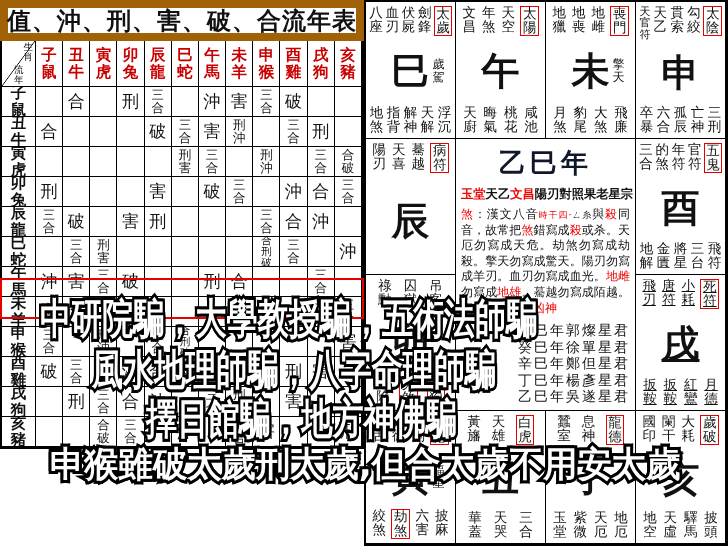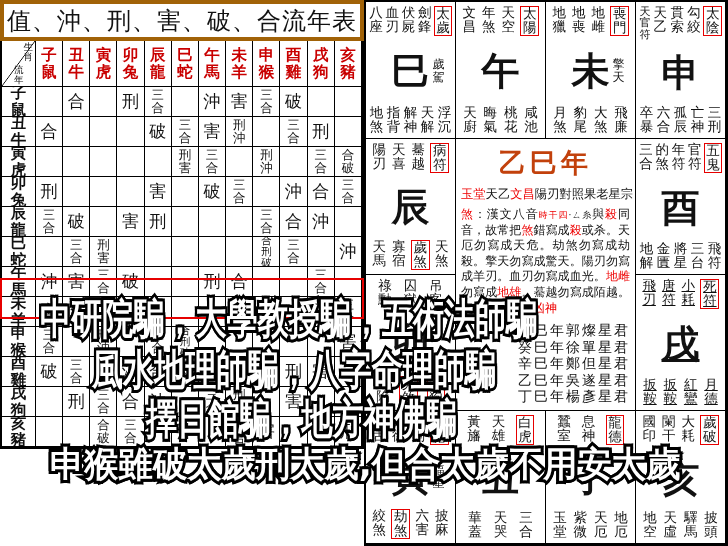--- a/index.html
+++ b/index.html
@@ -1,22 +1,22 @@
 <!DOCTYPE html>
 <html><head>
 <meta charset="utf-8">
 <style>
   html,body{margin:0;padding:0}
   body{width:728px;height:546px;position:relative;background:#fff;overflow:hidden;
        font-family:"DejaVu Serif","Liberation Serif",serif;color:#111}
 
   
   .left{position:absolute;left:0;top:0;width:364px;height:546px;box-sizing:border-box}
-  .lt-title{box-sizing:border-box;height:41px;border:4px solid #a16207;display:flex;align-items:center;
-            justify-content:center;font-size:24px;letter-spacing:1px;font-weight:400;white-space:nowrap}
+  .lt-title{box-sizing:border-box;height:41px;border:8px solid #a16207;display:flex;align-items:center;
+            justify-content:center;font-size:24px;letter-spacing:1px;font-weight:700;white-space:nowrap}
   #lt-grid{box-sizing:border-box;height:408px;border:2px solid #000;border-top:none;display:grid;
            grid-template-columns:34px repeat(12,1fr);grid-template-rows:46px repeat(12,1fr);background:#fff}
   #lt-grid>div{border-right:1px solid #000;border-bottom:1px solid #000;display:flex;align-items:center;
                justify-content:center;overflow:hidden;box-sizing:border-box}
   .v{display:inline-block;width:1.1em;word-break:break-all;line-height:1.03;text-align:center}
   .len1{font-size:17px}
   .len2{font-size:12.5px}
   .len3{font-size:10.5px}
   .len2h{font-size:15.5px;line-height:1.08}
   .lt-h{color:#c90000;font-weight:bold}
@@ -39,22 +39,22 @@
   .star.len3{font-size:11px}
   .boxed{border:1.5px solid #e60000;padding:0 1px}
   .branch-row{position:relative;display:flex;align-items:center;justify-content:center;flex:1;min-height:40px}
   .branch{font-size:38px;line-height:1;font-weight:600}
   .comp{position:absolute;width:1.1em;word-break:break-all;font-size:12px;line-height:1.12;text-align:center}
   .comp.right{right:9px;top:50%;transform:translateY(-50%)}
   .comp.left{left:9px;top:50%;transform:translateY(-50%)}
 
   #center-cell{grid-row:2/4;grid-column:2/4;border-right:1.5px solid #000;border-bottom:1.5px solid #000;
                box-sizing:border-box;padding:3px 5px;overflow:hidden}
-  .yc-title{color:#c2410c;text-align:center;font-size:27px;font-weight:bold;margin:3px 0 5px;letter-spacing:4px}
-  .yc-sub{font-size:12.3px;text-align:center;white-space:nowrap;margin-bottom:4px;font-weight:400}
+  .yc-title{color:#0f172a;text-align:center;font-size:27px;font-weight:bold;margin:3px 0 5px;letter-spacing:4px}
+  .yc-sub{font-size:12.3px;text-align:center;white-space:nowrap;margin-bottom:4px;font-weight:700}
   .yc-para{font-size:12px;line-height:1.3;text-align:justify;margin-bottom:6px}
   .sm{font-size:9px}
   .red{color:#ee0000}
   #yc-lords>div{font-size:14px;text-align:right;line-height:1.18;letter-spacing:2px;white-space:nowrap}
 
   
   .ov{position:absolute;white-space:nowrap;color:#fff;font-weight:bold;z-index:10;line-height:1;
       font-family:"DejaVu Sans","Liberation Sans",sans-serif;-webkit-text-stroke:6px #000;
       paint-order:stroke fill;transform-origin:left top;
       text-shadow:3px 0 0 #000,-3px 0 0 #000,0 3px 0 #000,0 -3px 0 #000,
@@ -448,22 +448,22 @@
 
 <div id="palace-grid">
   <div id="center-cell">
     <div class="yc-title">乙巳年</div>
     <div class="yc-sub" id="yc-sub"><span class="red">玉堂</span><span>天乙</span><span class="red">文昌</span><span>陽刃對照果老星宗</span></div>
     <div class="yc-para" id="yc-para"><span class="red ">煞</span><span>：漢文八音</span><span class="red sm">時干四</span><span class="sm">·ㄙ糸</span><span>與</span><span class="red ">殺</span><span>同音，故常把</span><span class="red ">煞</span><span>錯寫成</span><span class="red ">殺</span><span>或杀。天厄勿寫成天危。劫煞勿寫成劫殺。擎天勿寫成驚天。陽刃勿寫成羊刃。血刃勿寫成血光。</span><span class="red ">地雌</span><span>勿寫成</span><span class="red ">地雄</span><span>。驀越勿寫成陌越。更</span><span class="red ">亡神</span><span>勿寫成</span><span class="red ">凶神</span></div>
     <div id="yc-lords">
         <div>己巳年郭燦星君</div>
         <div>癸巳年徐單星君</div>
         <div>辛巳年鄭但星君</div>
+        <div>丁巳年楊彥星君</div>
         <div>乙巳年吳遂星君</div>
-        <div>丁巳年楊彥星君</div>
       </div>
   </div>
 <div class="palace" style="grid-area: 1 / 1;">
       <div class="stars">
         <span class="star v len2">八座</span>
         <span class="star v len2">血刃</span>
         <span class="star v len2">伏屍</span>
         <span class="star v len2">劍鋒</span>
         <span class="star v len2 boxed">太歲</span>
       </div>
@@ -536,26 +536,20 @@
     <div class="palace" style="grid-area: 2 / 1;">
       <div class="stars">
         <span class="star v len2">陽刃</span>
         <span class="star v len2">天喜</span>
         <span class="star v len2">驀越</span>
         <span class="star v len2 boxed">病符</span>
       </div>
       <div class="branch-row">
         <span class="branch">辰</span>
       </div>
-      <div class="stars">
-        <span class="star v len2">天馬</span>
-        <span class="star v len2">寡宿</span>
-        <span class="star v len2 boxed">歲煞</span>
-        <span class="star v len2">天煞</span>
-      </div>
     </div>
     <div class="palace" style="grid-area: 2 / 4;">
       <div class="stars">
         <span class="star v len2">三合</span>
         <span class="star v len2">的煞</span>
         <span class="star v len2">年符</span>
         <span class="star v len2">官符</span>
         <span class="star v len2 boxed">五鬼</span>
       </div>
       <div class="branch-row">

